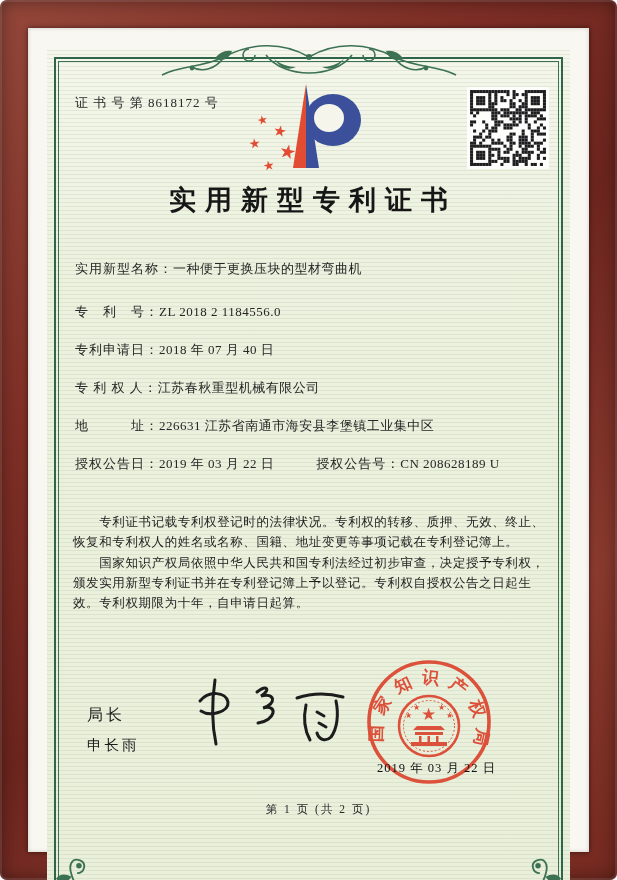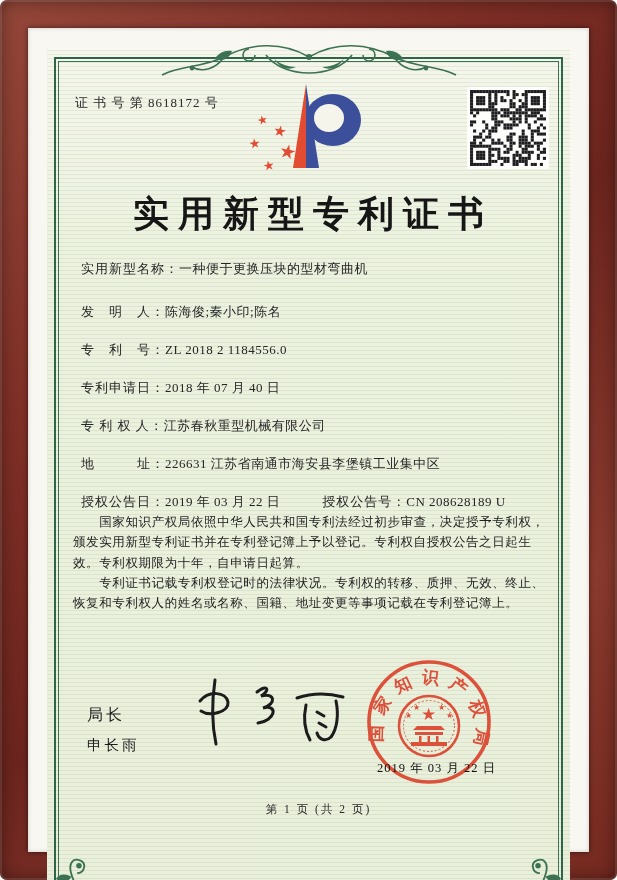--- a/index.html
+++ b/index.html
@@ -16,24 +16,24 @@
   
   .paper{position:absolute;left:47px;top:50px;width:523px;height:866px;
     background:
       repeating-linear-gradient(180deg, rgba(124,166,118,.16) 0 1px, transparent 1px 4px),
       linear-gradient(180deg,#f6f6ec 0%,#edf2e0 22%,#e9efda 100%);}
   .border-frame{position:absolute;inset:7px;border:2px solid #2f6548;}
   .border-frame::after{content:"";position:absolute;inset:2px;border:1px solid #3c7253;}
 
   .abs{position:absolute;}
   .cert-no{left:28px;top:44px;font-size:13px;letter-spacing:1px;color:#2a2a2a;}
-  .title{left:0;right:0;top:140px;text-align:center;font-size:36px;font-weight:bold;
+  .title{left:0;right:0;top:132px;text-align:center;font-size:27px;font-weight:bold;
     letter-spacing:9px;color:#161616;text-indent:9px;}
 
-  .fields{left:28px;top:210px;width:470px;font-size:13px;color:#262626;margin-left:6px;}
+  .fields{left:28px;top:210px;width:470px;font-size:13px;color:#262626;}
   .field-row{display:flex;margin-bottom:21px;line-height:17px;}
   .field-row.first{margin-bottom:26px;}
   .f-label{white-space:pre;letter-spacing:1px;}
   .f-value{letter-spacing:.5px;}
   .dual{display:flex;}
   .dual .pair2{margin-left:42px;display:flex;justify-content:center;}
 
   .paras{left:26px;top:462px;width:472px;font-size:12.5px;line-height:1.62;color:#1f1f1f;}
   .paras p{margin:0;text-indent:2.1em;letter-spacing:.6px;}
 
@@ -465,24 +465,20 @@
       </div>
 
     <div class="abs title">实用新型专利证书</div>
 
     <div class="abs fields">
       <div class="field-row first">
         <span class="f-label">实用新型名称：</span>
         <span class="f-value">一种便于更换压块的型材弯曲机</span>
       </div>
       <div class="field-row">
-        <span class="f-label">发　明　人：</span>
-        <span class="f-value">陈海俊;秦小印;陈名</span>
-      </div>
-      <div class="field-row">
         <span class="f-label">专　利　号：</span>
         <span class="f-value">ZL 2018 2 1184556.0</span>
       </div>
       <div class="field-row">
         <span class="f-label">专利申请日：</span>
         <span class="f-value">2018 年 07 月 40 日</span>
       </div>
       <div class="field-row">
         <span class="f-label">专 利 权 人：</span>
         <span class="f-value">江苏春秋重型机械有限公司</span>
@@ -495,22 +491,22 @@
         <span class="f-label">授权公告日：</span>
         <span class="f-value">2019 年 03 月 22 日</span>
         <span class="pair2">
           <span class="f-label">授权公告号：</span>
           <span class="f-value">CN 208628189 U</span>
         </span>
       </div>
     </div>
 
     <div class="abs paras">
+      <p>专利证书记载专利权登记时的法律状况。专利权的转移、质押、无效、终止、恢复和专利权人的姓名或名称、国籍、地址变更等事项记载在专利登记簿上。</p>
       <p>国家知识产权局依照中华人民共和国专利法经过初步审查，决定授予专利权，颁发实用新型专利证书并在专利登记簿上予以登记。专利权自授权公告之日起生效。专利权期限为十年，自申请日起算。</p>
-      <p>专利证书记载专利权登记时的法律状况。专利权的转移、质押、无效、终止、恢复和专利权人的姓名或名称、国籍、地址变更等事项记载在专利登记簿上。</p>
     </div>
 
     <div class="abs sig-label">局长</div>
     <div class="abs sig-name">申长雨</div>
 
     <svg class="abs sig-svg" width="175" height="82" viewBox="0 0 175 82">
       <g fill="none" stroke="#1c1c1c" stroke-width="3" stroke-linecap="round">
         <path d="M30,10 C27,30 27,55 31,74"></path>
         <path d="M15,31 C24,20 41,22 43,32 C44,42 25,47 16,41"></path>
         <path d="M72,22 C82,14 86,20 76,26 C90,22 92,34 78,38 C94,34 90,51 73,53"></path>

